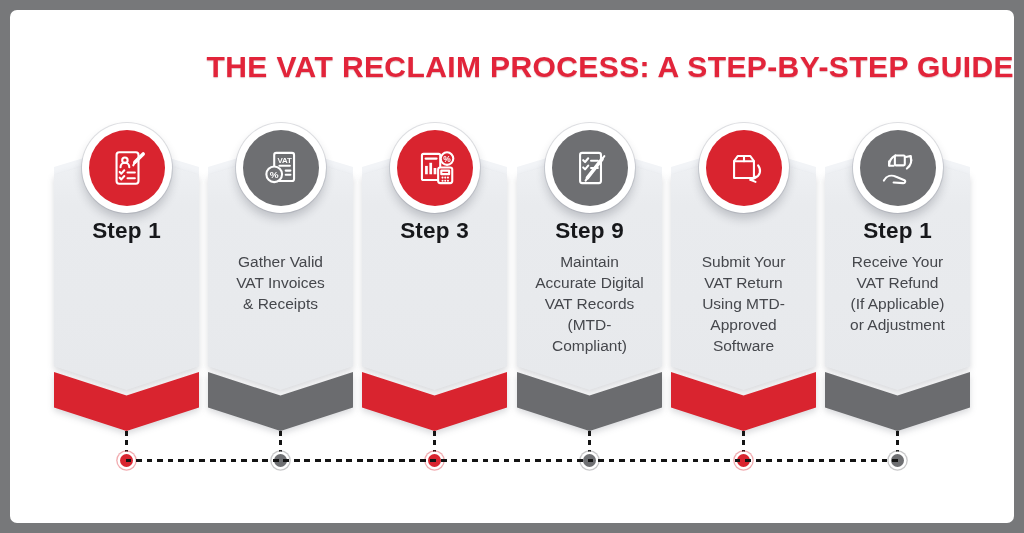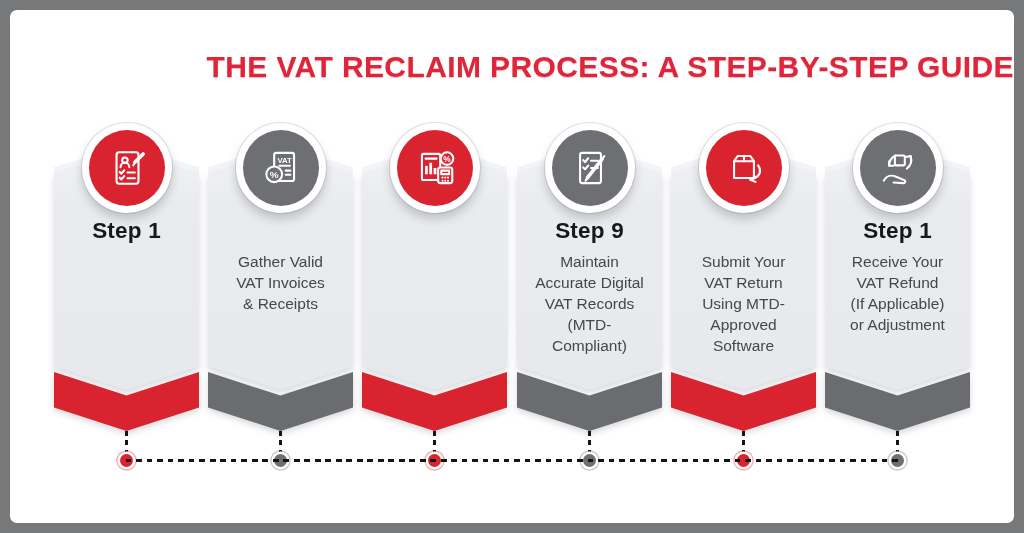--- a/index.html
+++ b/index.html
@@ -159,20 +159,21 @@
           <rect x="28" y="24.5" width="7.5" height="3.4"></rect>
           <circle class="fillw" cx="29.2" cy="31.2" r="1"></circle>
             <circle class="fillw" cx="31.8" cy="31.2" r="1"></circle>
             <circle class="fillw" cx="34.4" cy="31.2" r="1"></circle>
           <circle class="fillw" cx="29.2" cy="34.2" r="1"></circle>
             <circle class="fillw" cx="31.8" cy="34.2" r="1"></circle>
             <circle class="fillw" cx="34.4" cy="34.2" r="1"></circle>
         </svg>
       </div>
     </div>
+    <div class="step-label">Step 3</div>
     <div class="shapewrap">
         <div class="chevron red"></div>
       </div>
     <div class="vdash"></div>
     <div class="dot red"></div>
   </div>
 
   <div class="col" style="left:507px">
     <div class="banner-back"></div>
     <div class="shapewrap">

